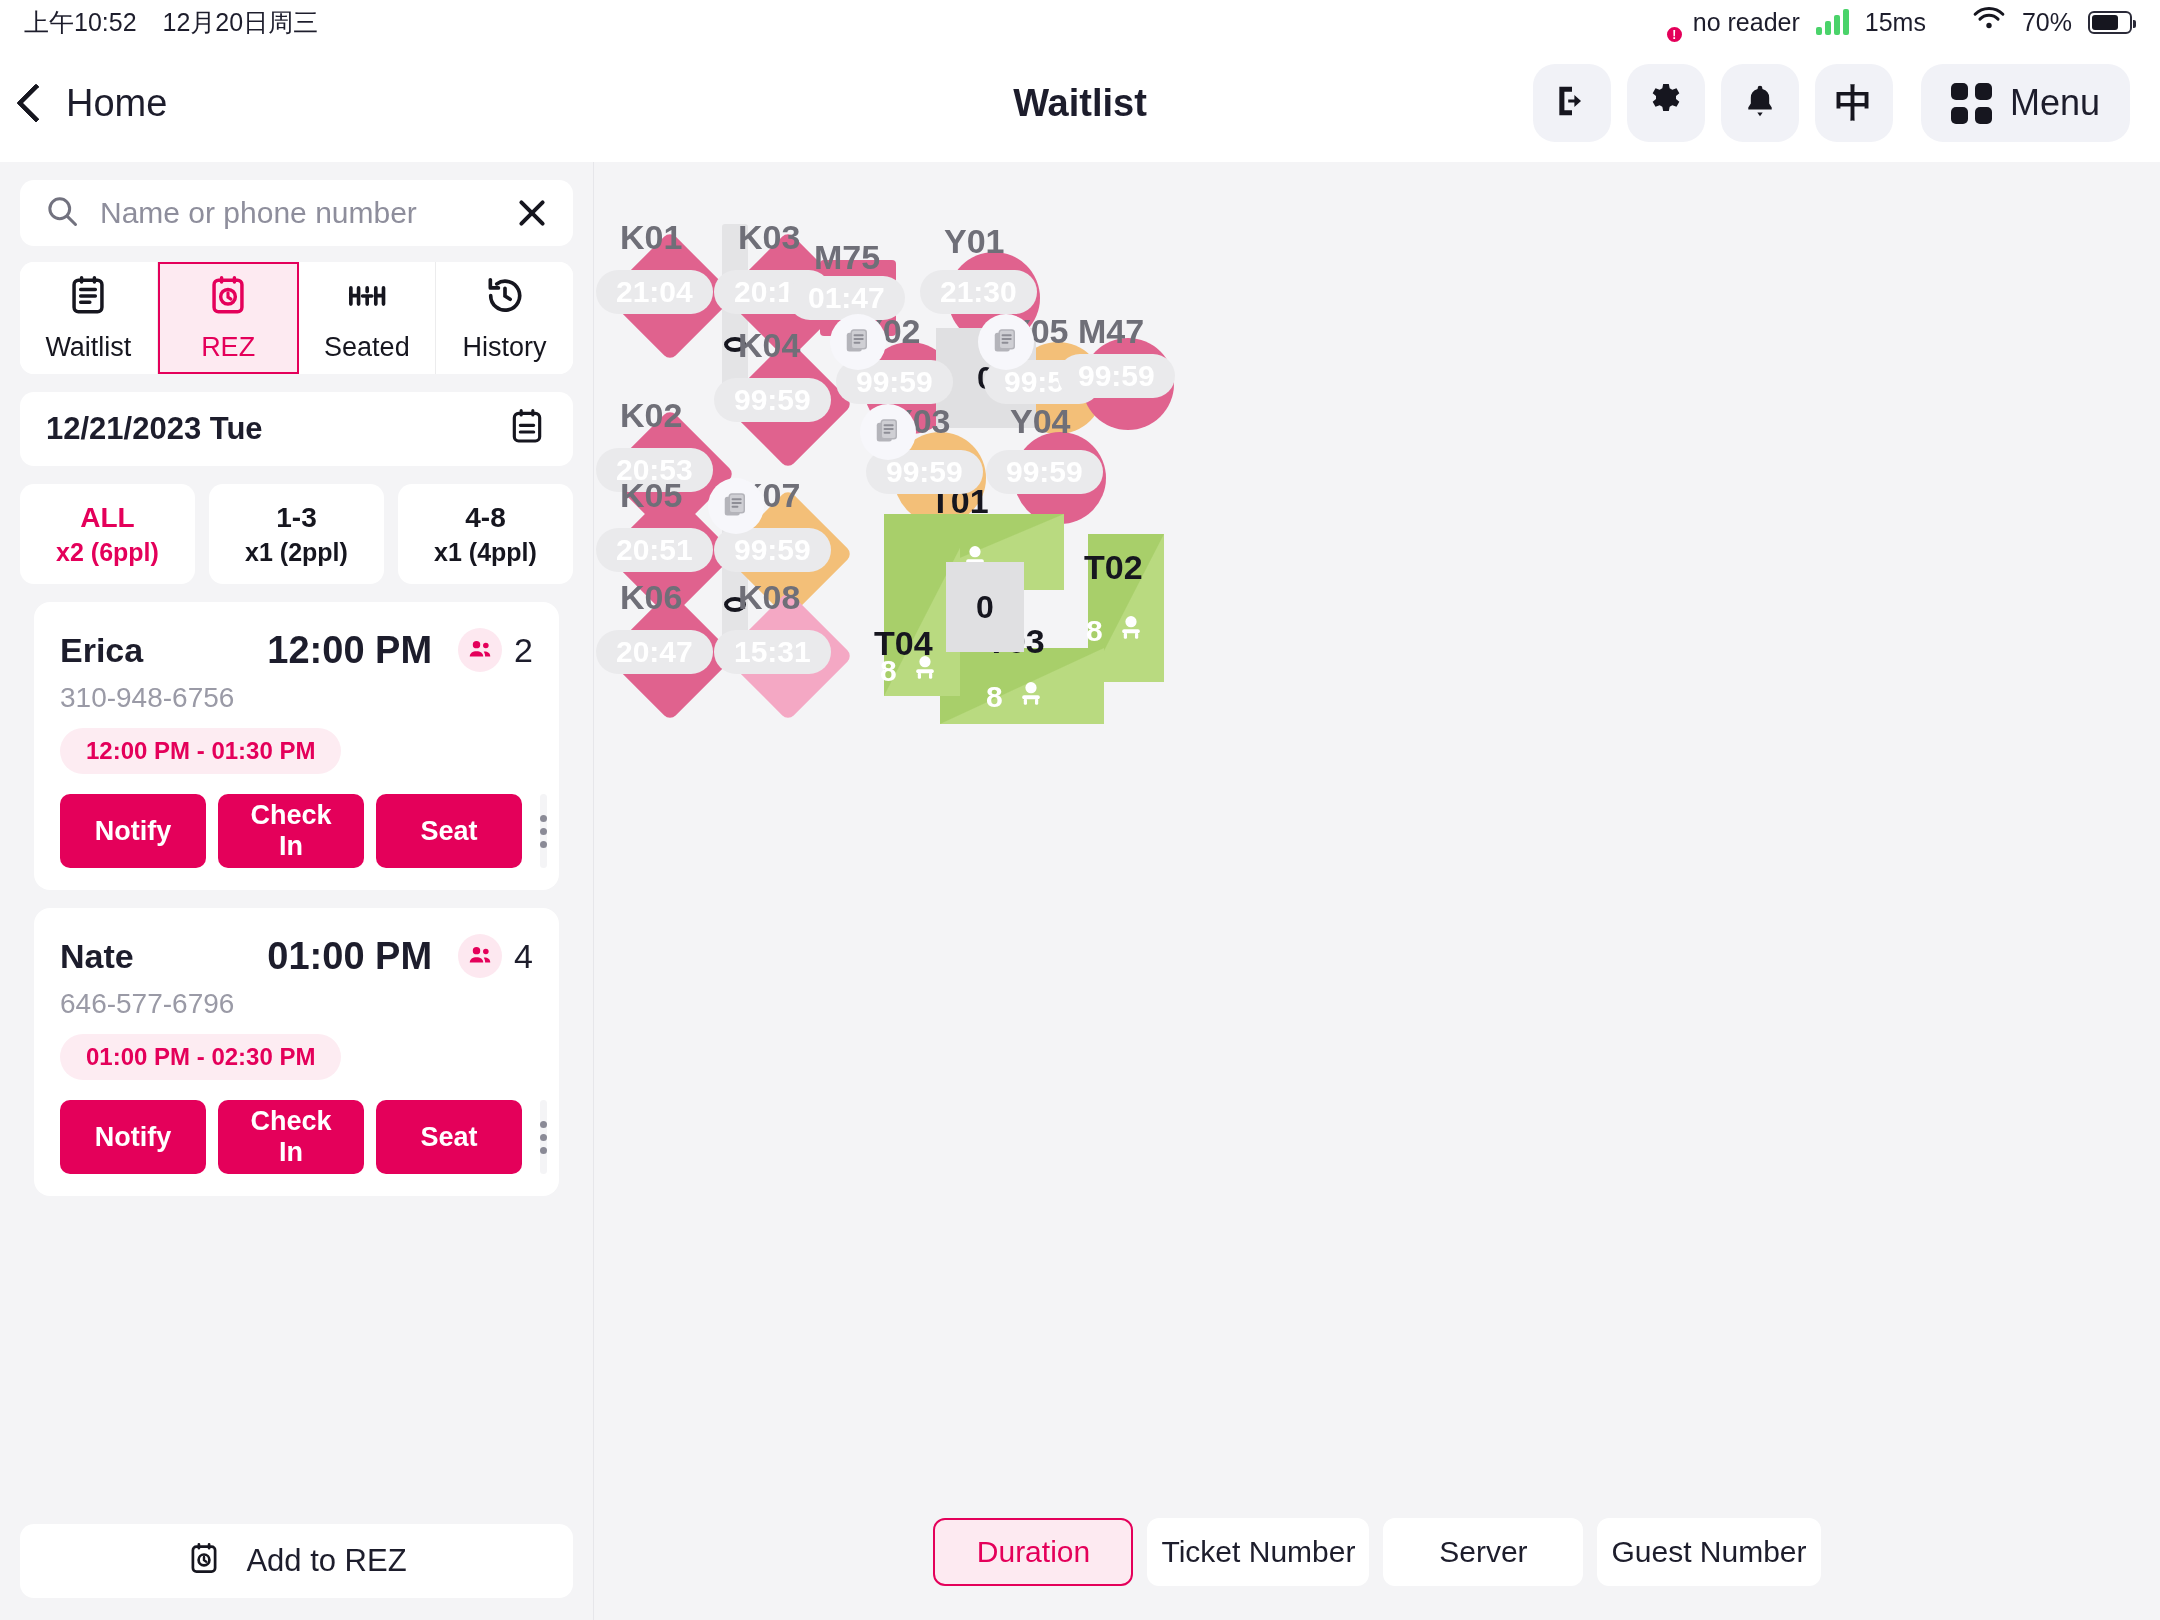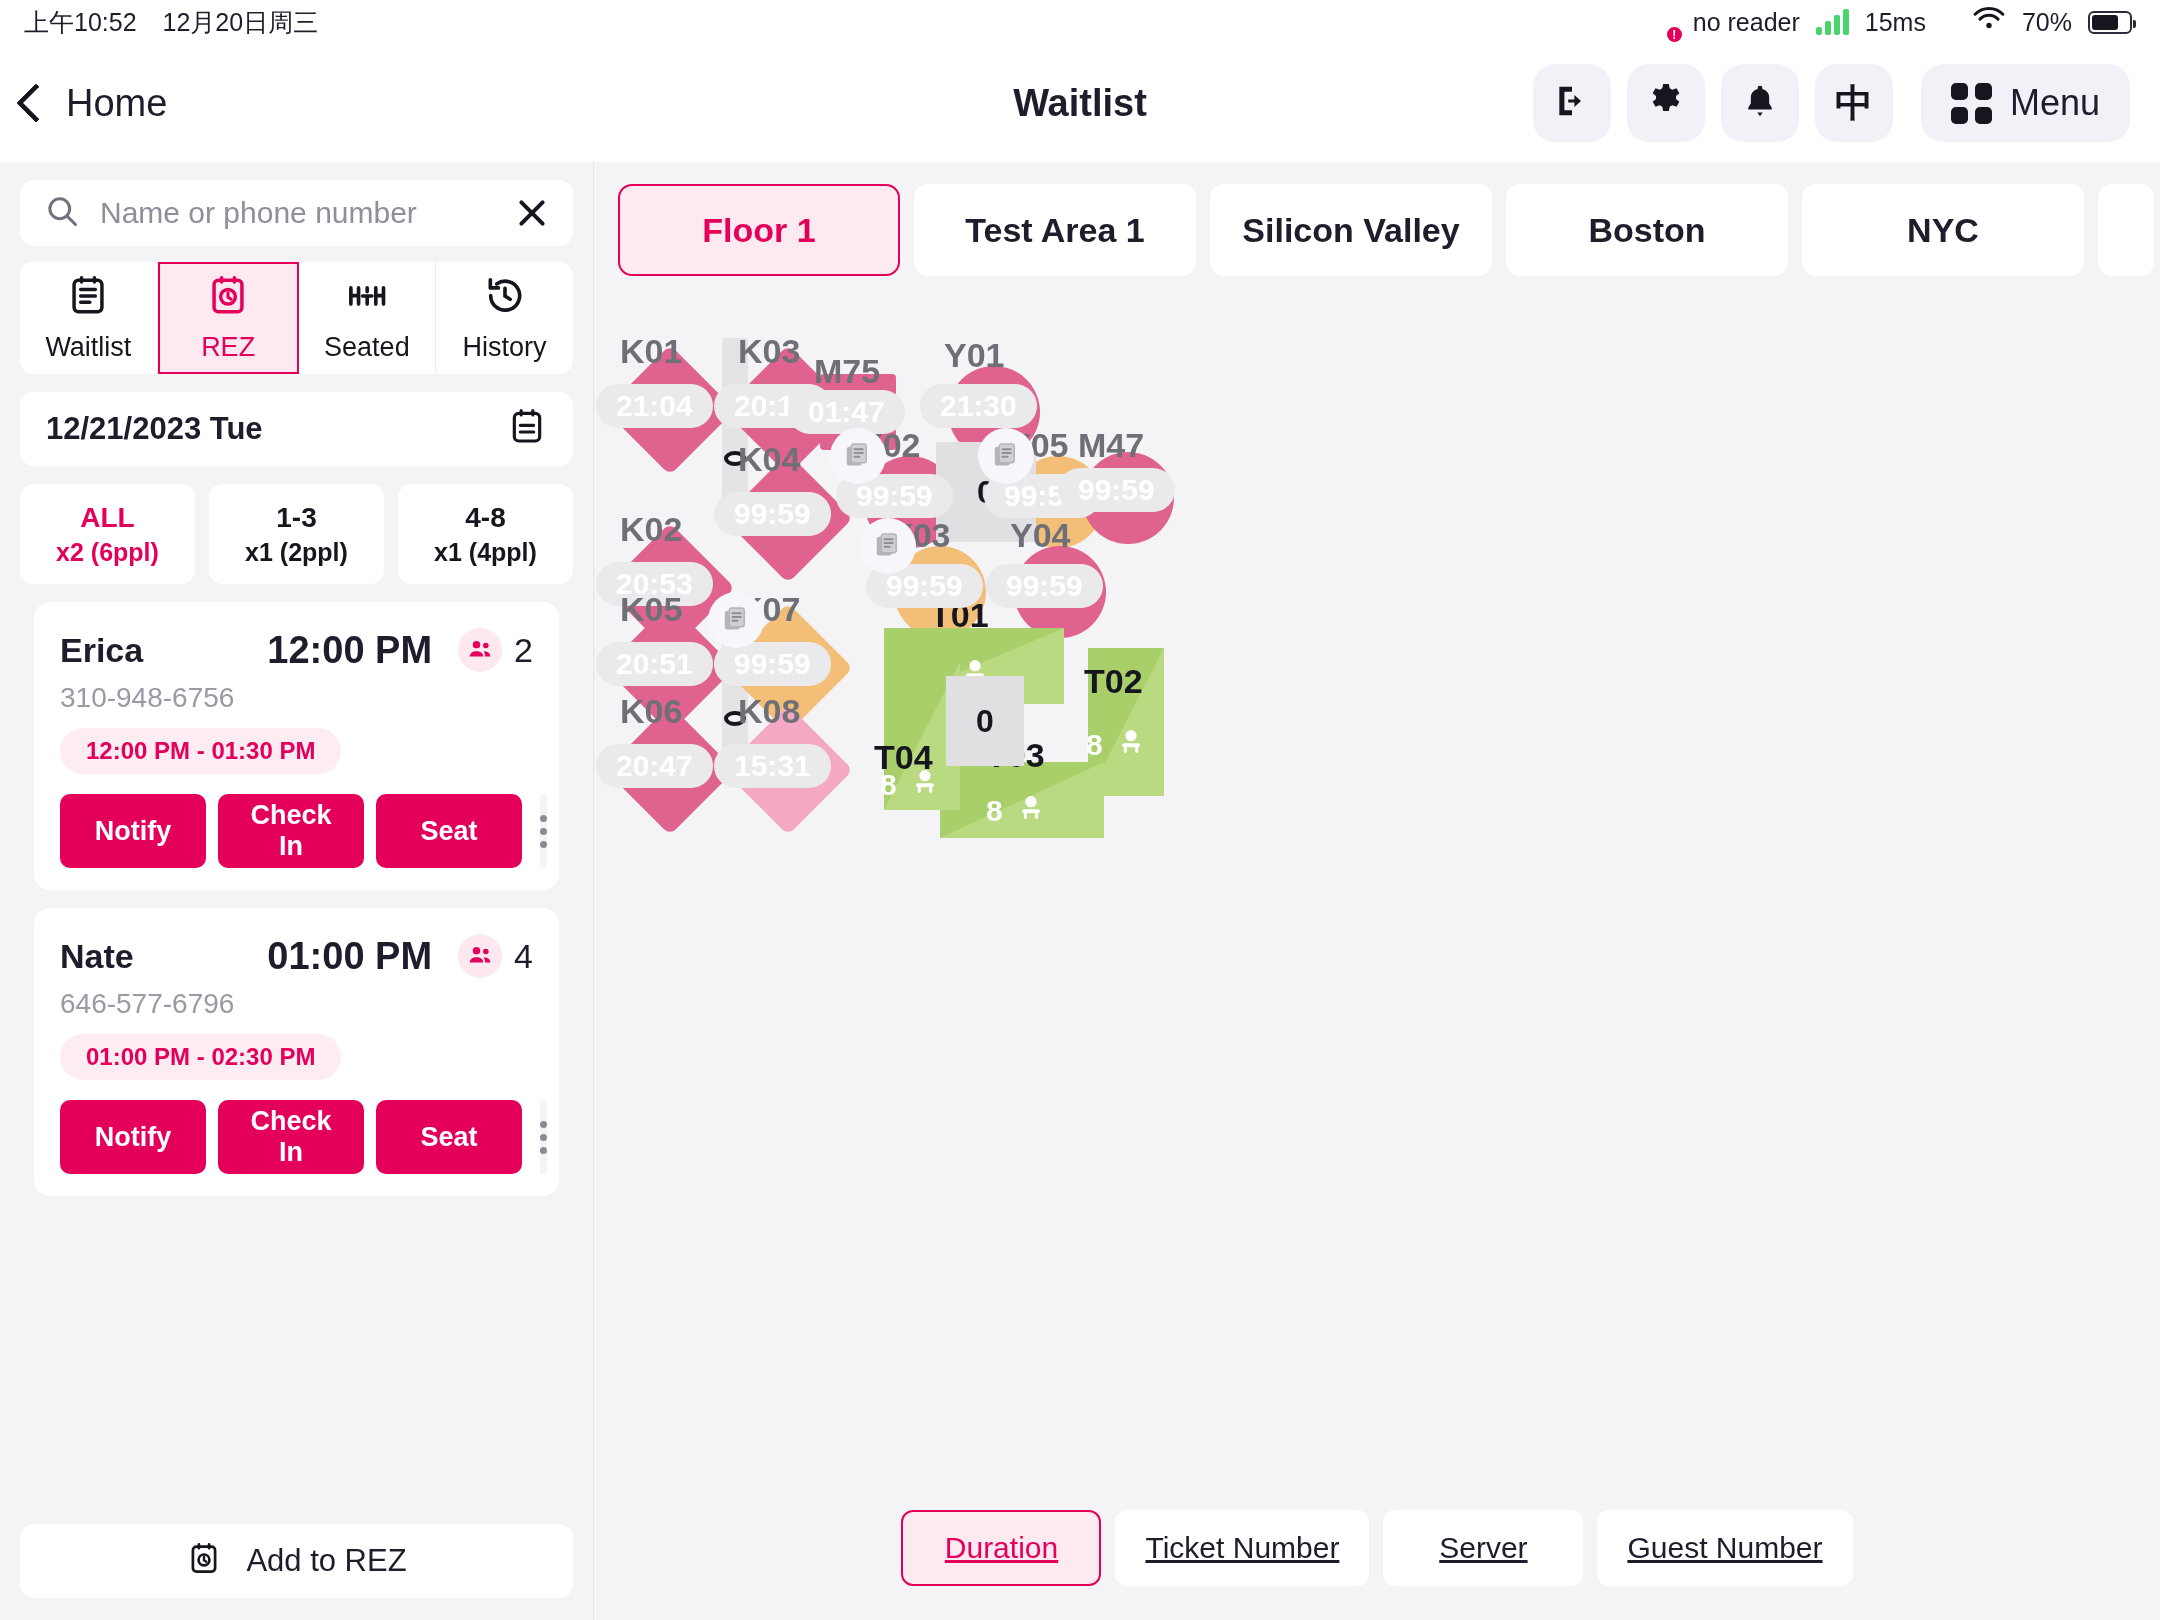--- a/index.html
+++ b/index.html
@@ -188,22 +188,22 @@
   .gtable .gname { position:absolute; font-size: 34px; font-weight: 700; color:#16161f; white-space:nowrap; }
   .gtable .gseats {
     position:absolute; display:flex; align-items:center; gap: 12px; color:#fff;
     font-size: 30px; font-weight: 700;
   }
 
   .bottom-bar {
     position:absolute; left:0; right:0; bottom: 34px; display:flex; justify-content:center; gap: 14px;
   }
   .bbtn {
-    background:#fff; border-radius: 12px; height: 76px; min-width: 200px; display:flex; align-items:center;
-    justify-content:center; font-size: 30px; font-weight:500; cursor:pointer; padding: 0 30px; text-decoration: underline;
+    background:#fff; border-radius: 12px; height: 68px; min-width: 200px; display:flex; align-items:center;
+    justify-content:center; font-size: 30px; font-weight:500; cursor:pointer; padding: 0 14px;
   }
   .bbtn.active { background:#fdeaf1; border:2.5px solid #e4005a; color:#e4005a; }
 </style>
 </head>
 <body>
 
 <div class="app">
 
   <div class="statusbar">
     <div class="sb-left">
@@ -445,28 +445,20 @@
             <path d="M8.6 2.2v2.6M15.4 2.2v2.6" stroke="#16161f" stroke-width="1.8" stroke-linecap="round"></path>
           </svg>
         </span>
         <span class="add-rez-label">Add to REZ</span>
       </div>
 
     </div>
 
     <div class="main">
 
-      <div class="floor-tabs">
-        <div class="ftab active">Floor 1</div>
-        <div class="ftab">Test Area 1</div>
-        <div class="ftab">Silicon Valley</div>
-        <div class="ftab">Boston</div>
-        <div class="ftab">NYC</div>
-        <div class="ftab partial"></div>
-      </div>
 
       <div class="canvas">
 
         <div class="divider" style="left:128px; top:62px; width:26px; height:180px;"></div>
         <div class="divider-dot" style="left:130px; top:175px;"></div>
         <div class="divider" style="left:128px; top:318px; width:26px; height:190px;"></div>
         <div class="divider-dot" style="left:130px; top:435px;"></div>
 
         <div class="tbl" style="left:30px; top:88px;">
           <div class="diamond c-pink"></div>

